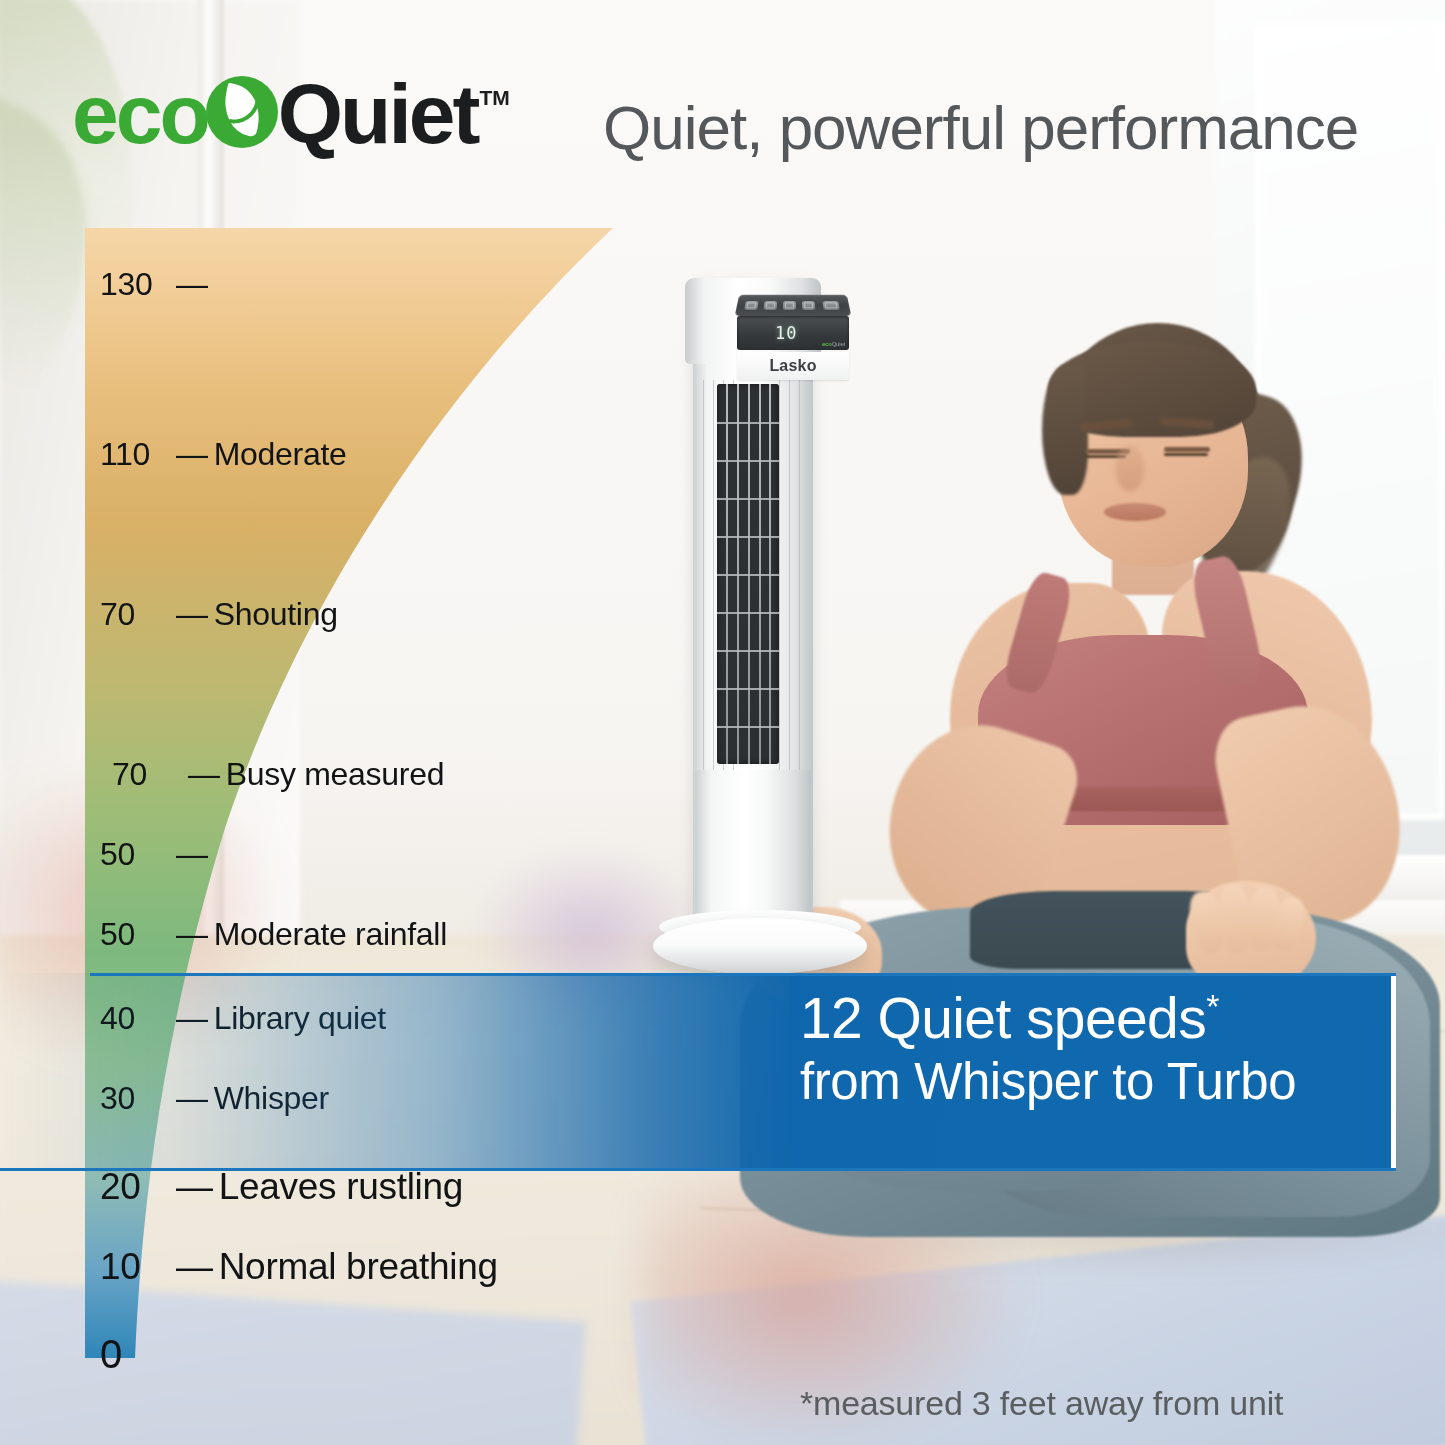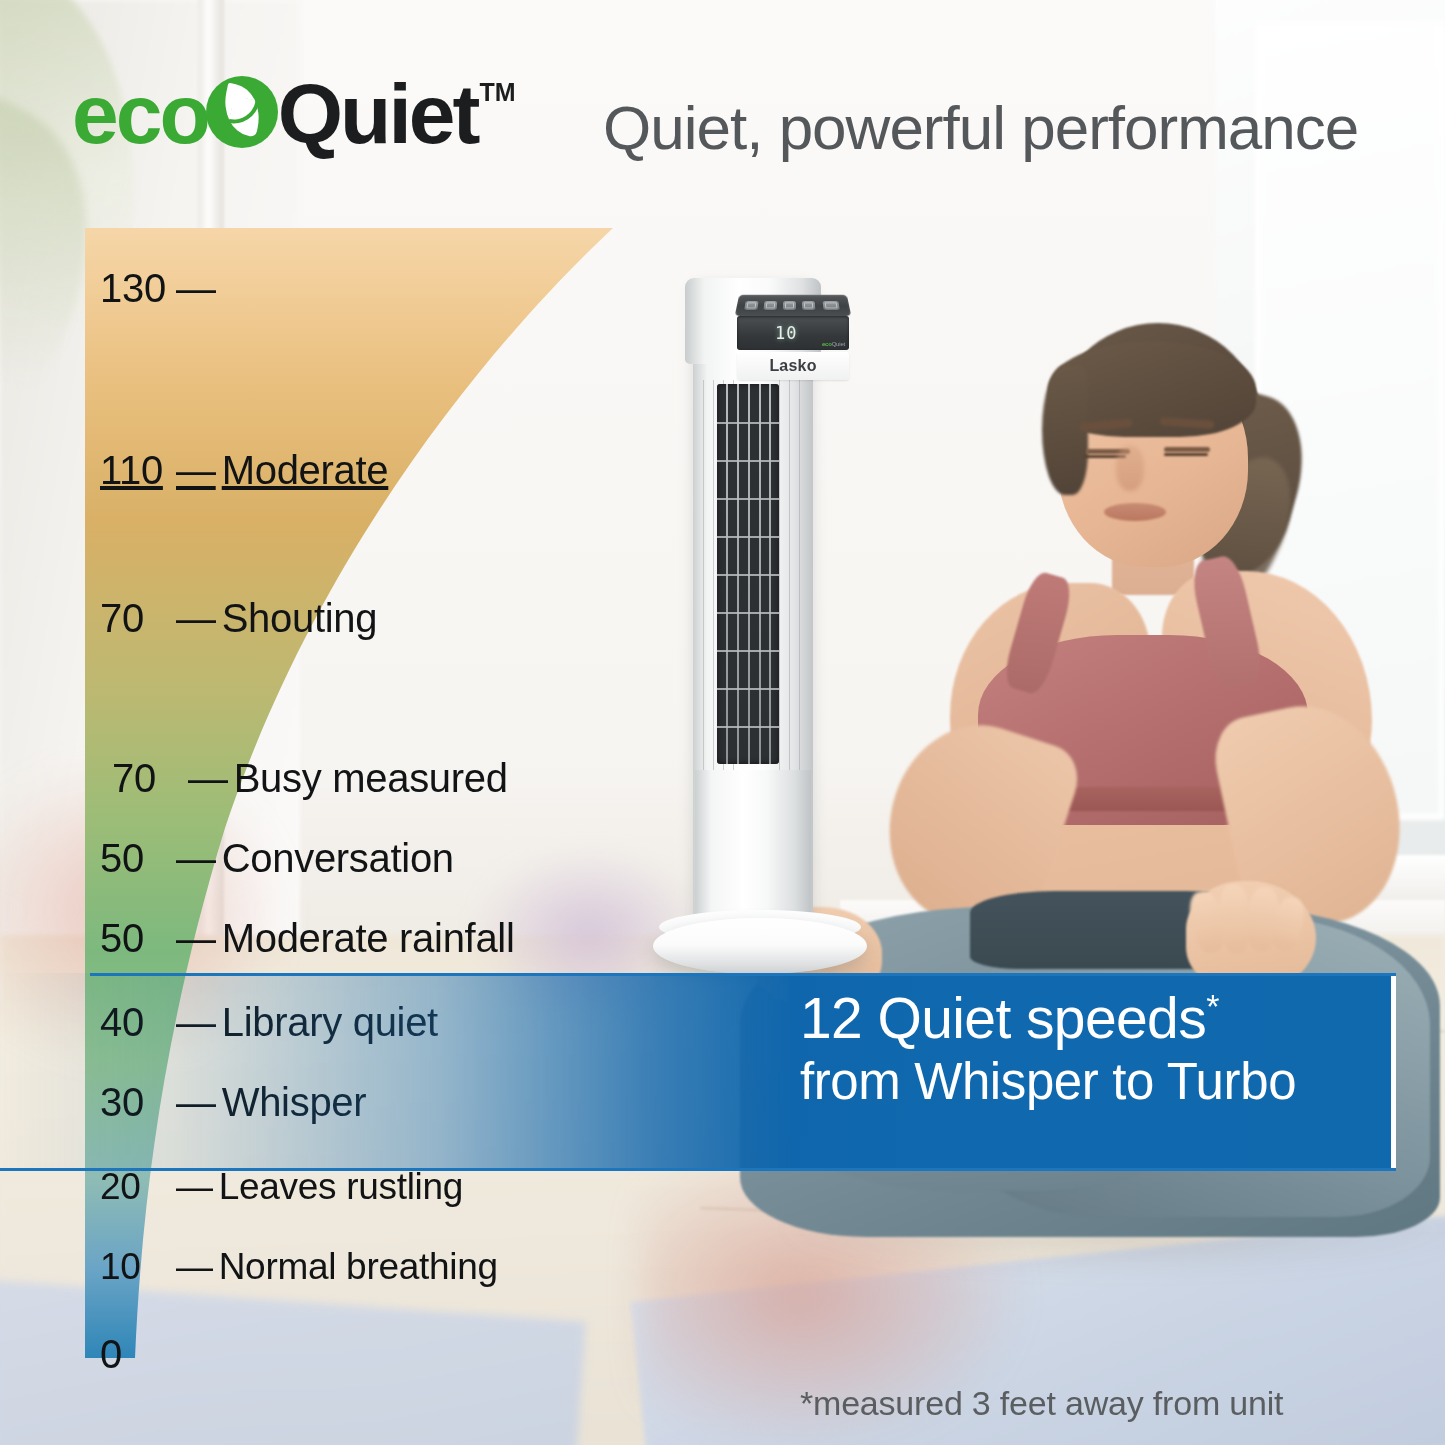--- a/index.html
+++ b/index.html
@@ -159,21 +159,21 @@
     background:linear-gradient(180deg,#ffffff,#f5f6f6);}
   .fan-foot-shadow{position:absolute;left:0;top:686px;width:230px;height:26px;border-radius:50%;
     background:radial-gradient(ellipse,rgba(110,115,120,.26),rgba(110,115,120,0) 72%);filter:blur(5px);}
 
   
   .scale-wrap{position:absolute;left:85px;top:228px;width:540px;height:1130px;}
   .scale-svg{position:absolute;inset:0;width:540px;height:1130px;}
 
   .scale-rows{position:absolute;left:0;top:0;width:640px;height:1130px;}
   .srow{position:absolute;left:15px;display:flex;align-items:baseline;white-space:nowrap;
-    color:#111315;font-size:40px;font-weight:400;letter-spacing:-.3px;}
+    color:#111315;font-size:32px;font-weight:400;letter-spacing:-.3px;}
   .srow .num{display:inline-block;min-width:74px;}
   .srow .dash{display:inline-block;margin:0 6px 0 2px;}
   .srow.small{font-size:37px;}
   .zero-label{position:absolute;left:15px;top:1104px;color:#111315;font-size:40px;}
   .scale-caption{position:absolute;left:85px;top:1382px;color:#2a2d30;font-size:36px;
     font-weight:300;letter-spacing:-.2px;white-space:nowrap;}
 
   
   .banner{position:absolute;left:0;top:973px;width:1396px;height:198px;}
   .banner-fade{position:absolute;left:0;top:0;width:800px;height:198px;
@@ -193,21 +193,21 @@
   .header{position:absolute;left:0;top:0;width:1445px;height:210px;}
   .logo{position:absolute;left:72px;top:72px;display:flex;align-items:flex-start;}
   .logo-eco{color:#3aaa35;font-size:84px;font-weight:700;letter-spacing:-3px;line-height:1;}
   .logo-leafwrap{position:relative;display:inline-block;width:74px;height:76px;margin:2px -2px 0 -2px;}
   .logo-o{position:absolute;left:0;top:2px;width:72px;height:72px;border-radius:50%;background:#3aaa35;}
   .logo-leaf{position:absolute;left:17px;top:12px;width:38px;height:48px;
     background:#ffffff;border-radius:2px 80% 6px 80%;transform:rotate(12deg);}
   .logo-leafvein{position:absolute;left:25px;top:24px;width:22px;height:24px;
     border-right:4px solid #3aaa35;border-bottom:4px solid #3aaa35;border-radius:0 0 40px 0;transform:rotate(12deg);}
   .logo-quiet{color:#1b1d1f;font-size:84px;font-weight:700;letter-spacing:-3px;line-height:1;}
-  .logo-tm{color:#1b1d1f;font-size:25px;font-weight:600;margin-top:6px;margin-left:2px;}
+  .logo-tm{color:#1b1d1f;font-size:21px;font-weight:600;margin-top:14px;margin-left:2px;}
   .tagline{position:absolute;left:603px;top:92px;color:#55585b;font-size:62px;
     font-weight:300;letter-spacing:-1px;white-space:nowrap;}
 
   .footnote{position:absolute;left:800px;top:1384px;color:#5b5e60;font-size:34px;
     font-weight:300;letter-spacing:-.2px;white-space:nowrap;}
 </style>
 </head>
 <body>
 
 <div id="stage">
@@ -359,39 +359,38 @@
         </linearGradient>
       </defs>
       <path d="M0,0 L528,0 C400,120 230,330 140,600 C88,770 58,940 50,1130 L0,1130 Z" fill="url(#dbGrad)"></path>
     </svg>
 
     <div class="scale-rows">
       <div class="srow" style="top:38px;">
         <span class="num">130</span>
           <span class="dash">—</span>
       </div>
-      <div class="srow" style="top:220px;text-decoration:underline;">
+      <div class="srow" style="top:208px;">
         <span class="num">110</span>
           <span class="dash">—</span>
           <span class="lbl">Moderate</span>
       </div>
       <div class="srow" style="top:368px;">
         <span class="num">70</span>
           <span class="dash">—</span>
           <span class="lbl">Shouting</span>
       </div>
       <div class="srow" style="top:528px;margin-left:12px;">
         <span class="num">70</span>
           <span class="dash">—</span>
           <span class="lbl">Busy measured</span>
       </div>
       <div class="srow" style="top:608px;">
         <span class="num">50</span>
           <span class="dash">—</span>
-          <span class="lbl">Conversation</span>
       </div>
       <div class="srow" style="top:688px;">
         <span class="num">50</span>
           <span class="dash">—</span>
           <span class="lbl">Moderate rainfall</span>
       </div>
       <div class="srow" style="top:772px;">
         <span class="num">40</span>
           <span class="dash">—</span>
           <span class="lbl">Library quiet</span>

